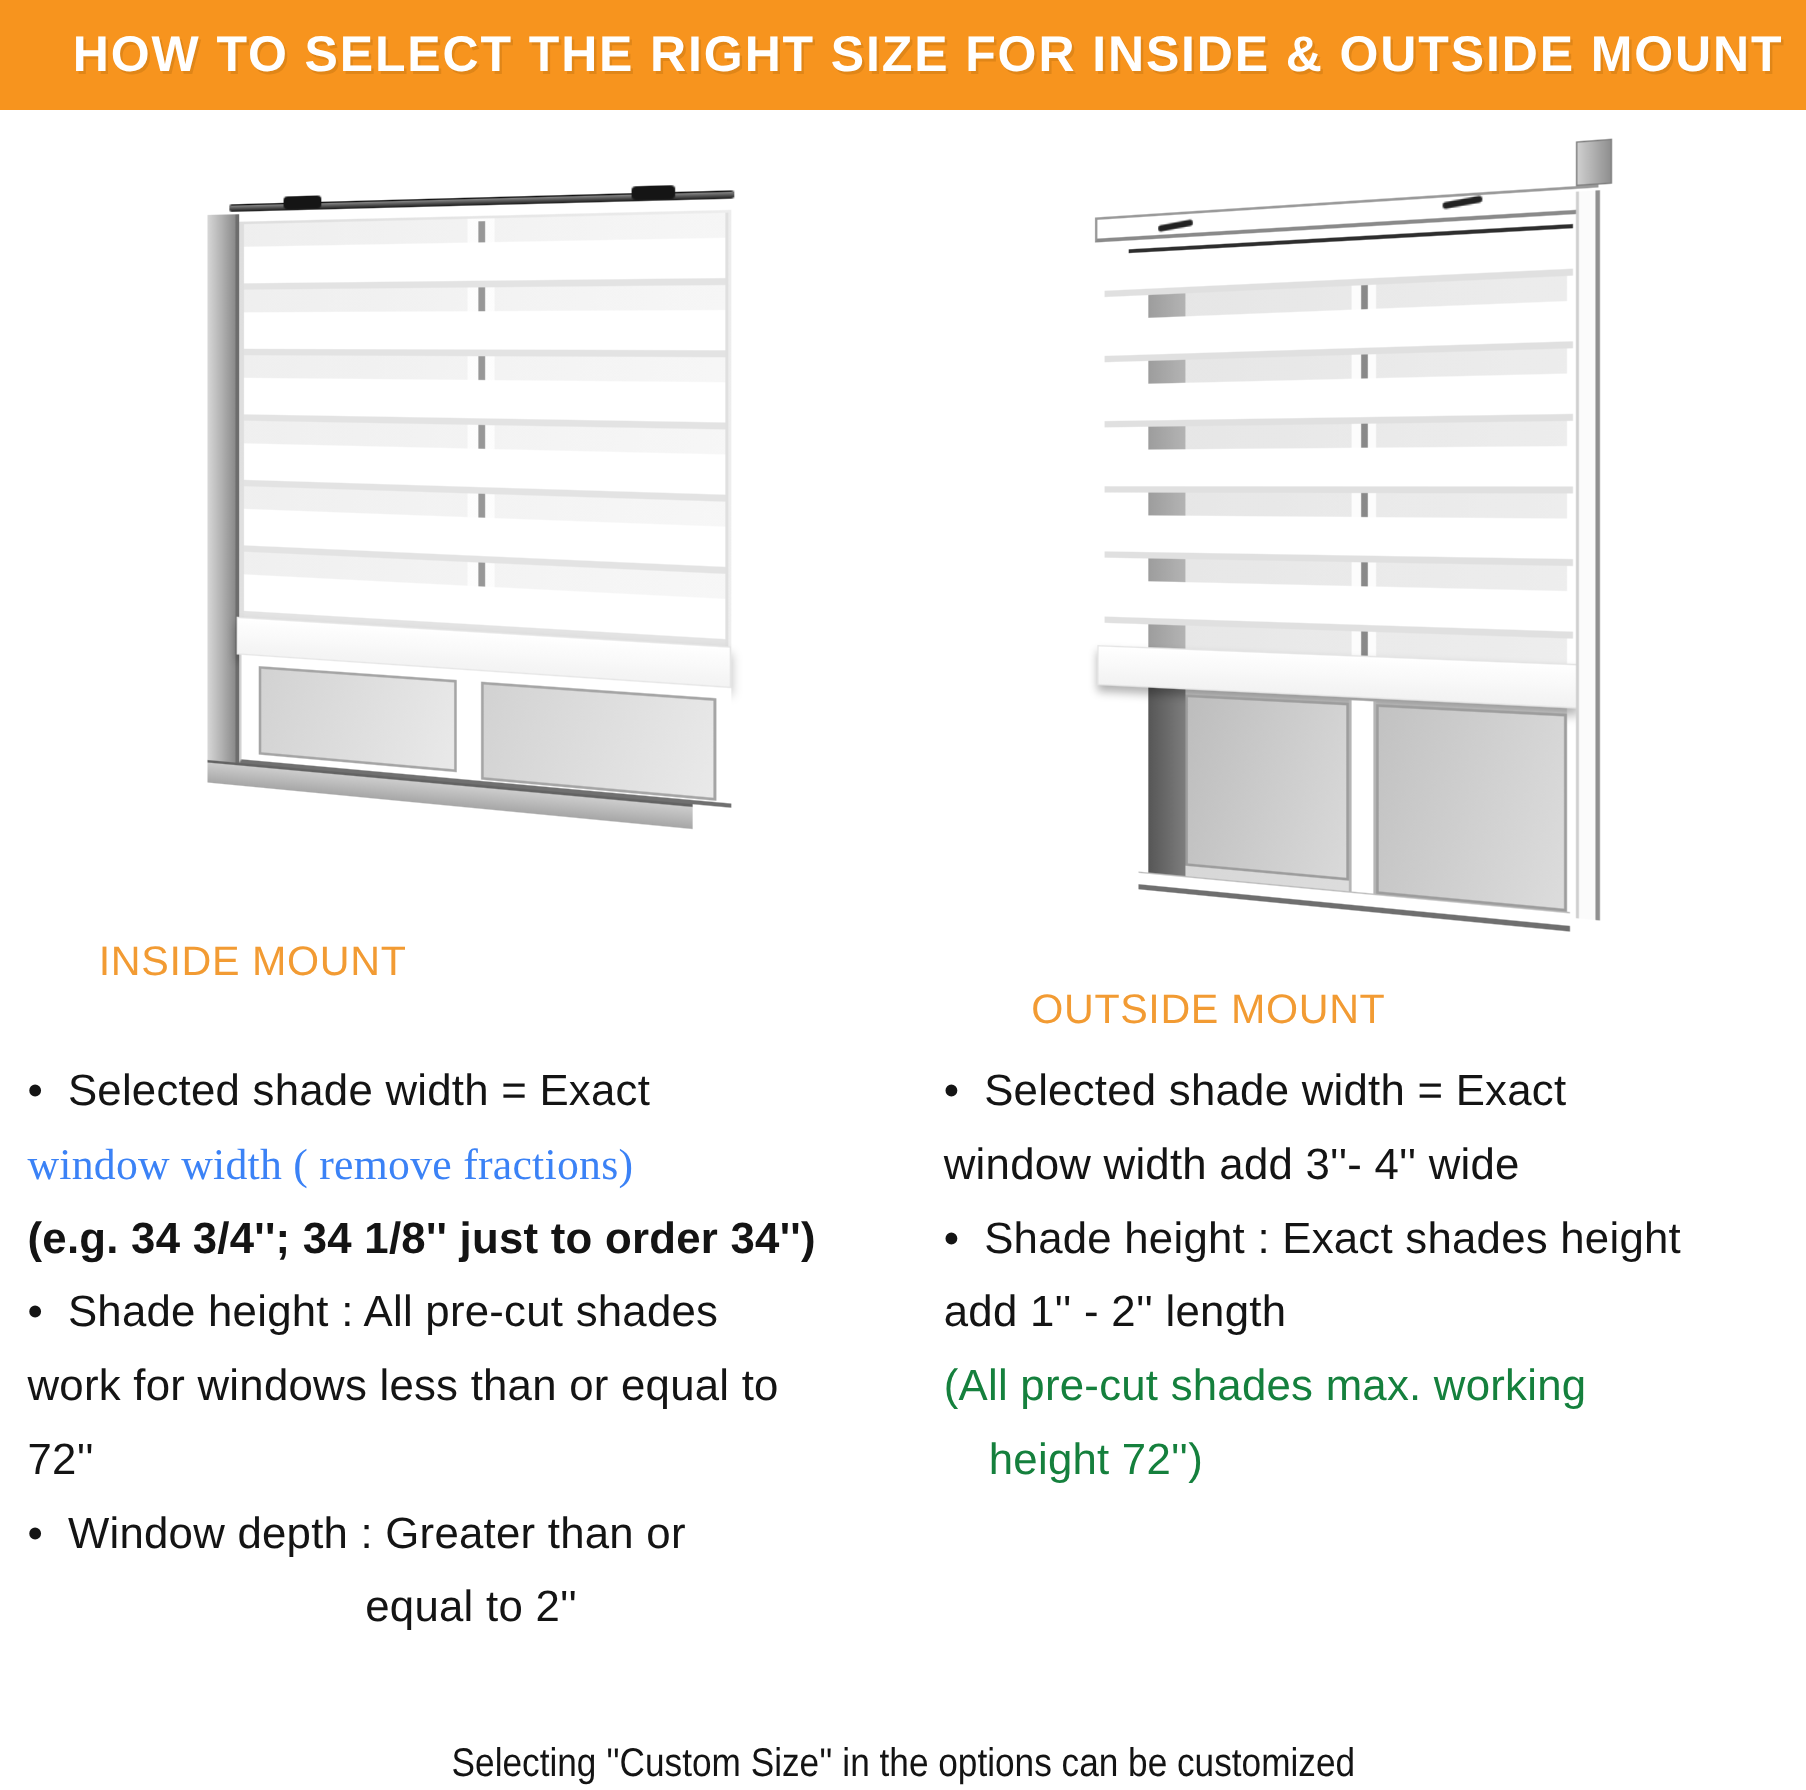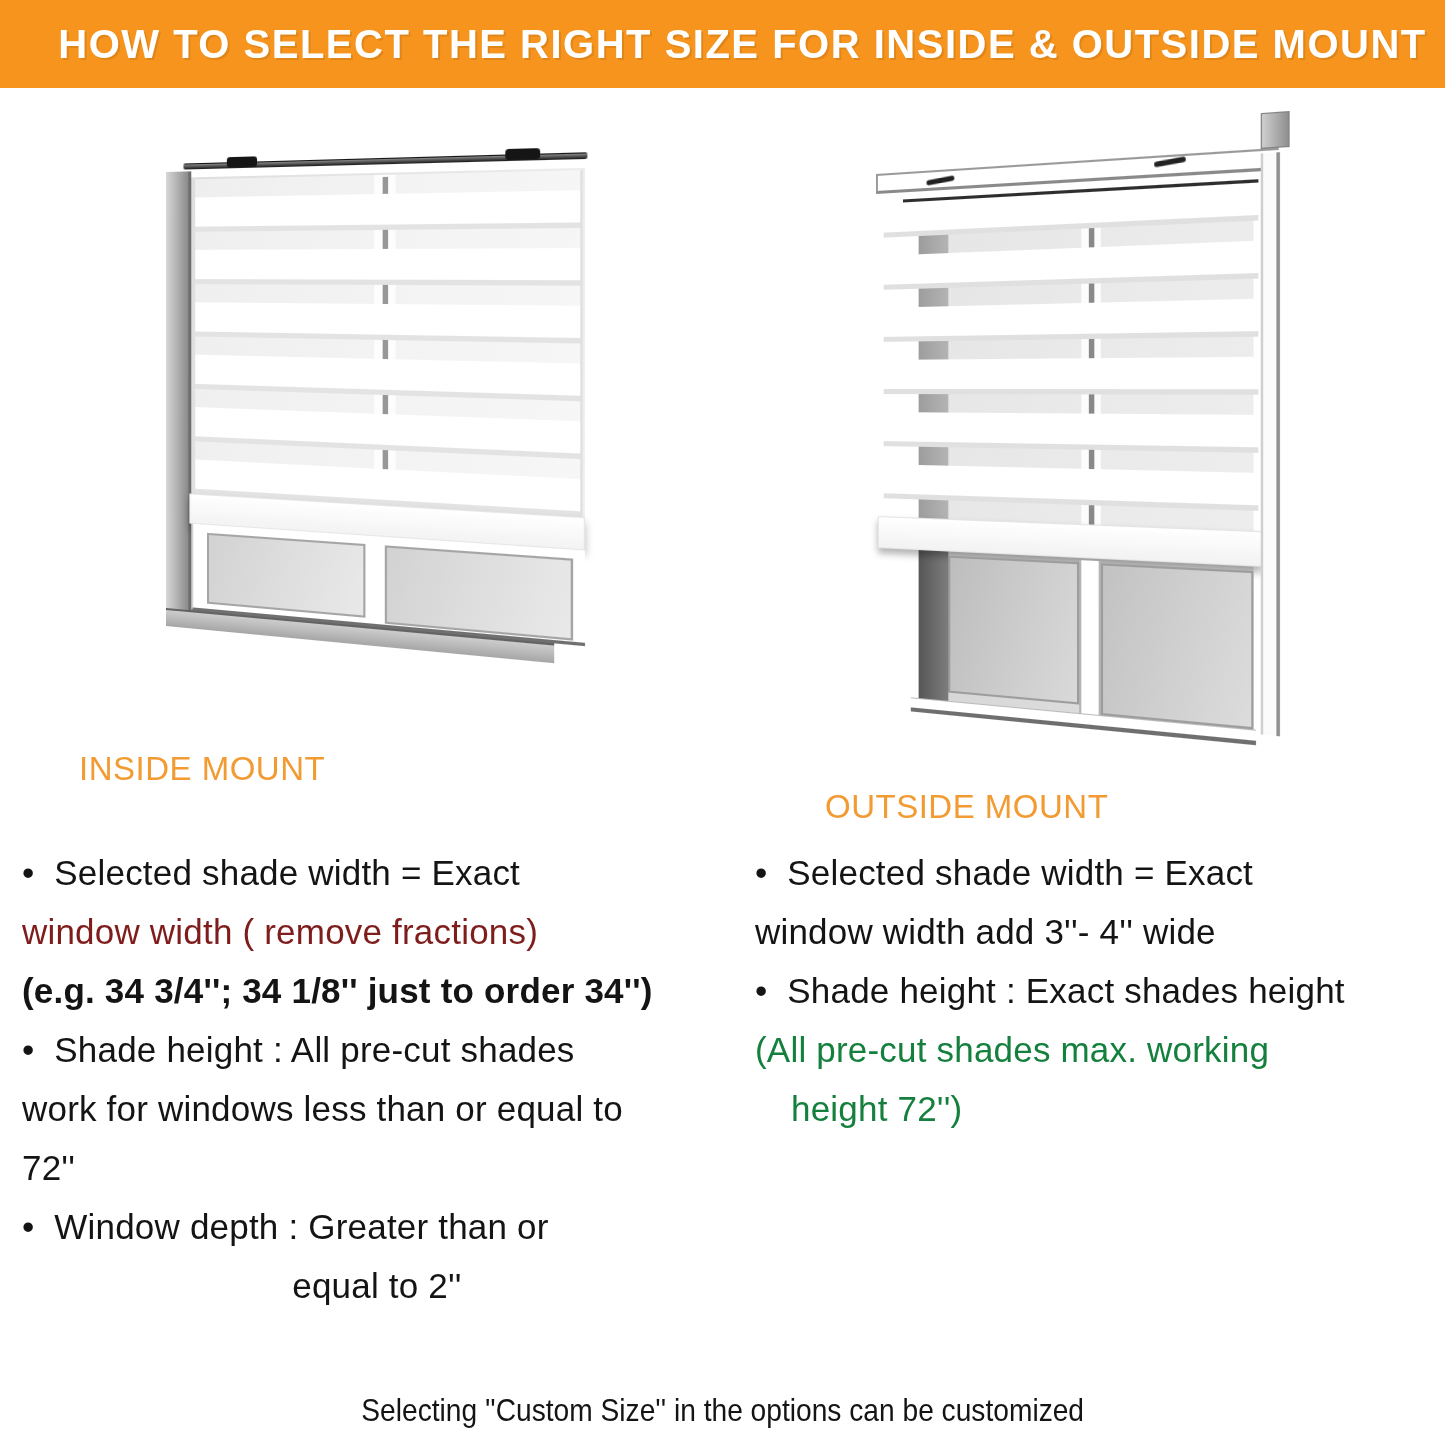--- a/index.html
+++ b/index.html
@@ -216,33 +216,34 @@
       <div class="out-frame-bottom"></div>
       <div class="out-channel"></div>
     </div>
   </div>
 
   <h2 class="mount-heading heading-inside" style="color: rgb(242, 155, 51);">INSIDE MOUNT</h2>
   <h2 class="mount-heading heading-outside" style="color: rgb(242, 155, 51);">OUTSIDE MOUNT</h2>
 
   <div class="col col-inside">
     <div class="tline" style="color: rgb(20, 20, 20);">•  Selected shade width = Exact</div>
-    <div class="tline" style="color: #7f1d1d;">window width ( remove fractions)</div>
+    <div class="tline" style="color: #3b82f6; font-family: Liberation Serif, serif;">window width ( remove fractions)</div>
     <div class="tline" style="color: rgb(20, 20, 20); font-weight: bold;">(e.g. 34 3/4''; 34 1/8'' just to order 34'')</div>
     <div class="tline" style="color: rgb(20, 20, 20);">•  Shade height : All pre-cut shades</div>
     <div class="tline" style="color: rgb(20, 20, 20);">work for windows less than or equal to</div>
     <div class="tline" style="color: rgb(20, 20, 20);">72''</div>
     <div class="tline" style="color: rgb(20, 20, 20);">•  Window depth : Greater than or</div>
     <div class="tline" style="color: rgb(20, 20, 20); text-align: center;">equal to 2''</div>
   </div>
 
   <div class="col col-outside">
     <div class="tline" style="color: rgb(20, 20, 20);">•  Selected shade width = Exact</div>
     <div class="tline" style="color: rgb(20, 20, 20);">window width add 3''- 4'' wide</div>
     <div class="tline" style="color: rgb(20, 20, 20);">•  Shade height : Exact shades height</div>
+    <div class="tline" style="color: rgb(20, 20, 20);">add 1'' - 2'' length</div>
     <div class="tline" style="color: #15803d;">(All pre-cut shades max. working</div>
     <div class="tline" style="color: #15803d; margin-left: 36px;">height 72'')</div>
   </div>
 
   <div class="footer">
     <span class="footer-text" style="color: rgb(20, 20, 20);">Selecting ''Custom Size'' in the options can be customized</span>
   </div>
 
 </div>
 

